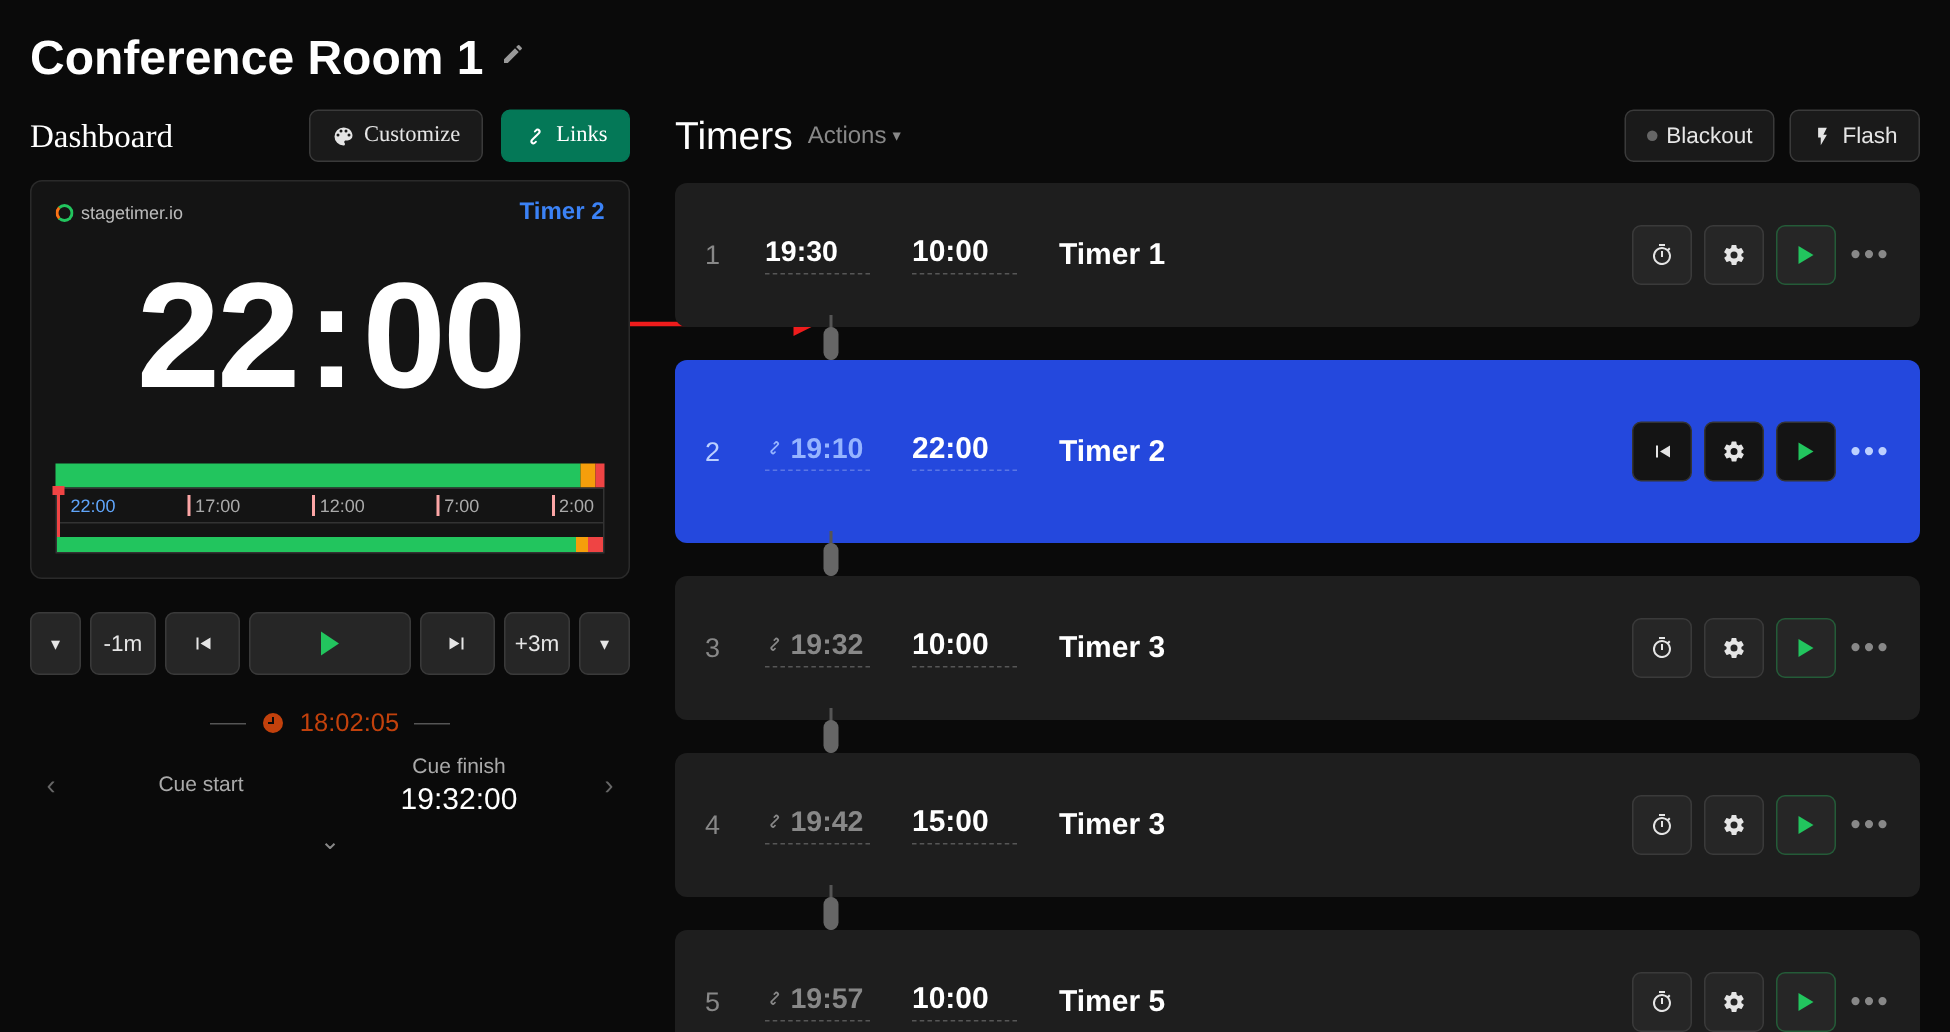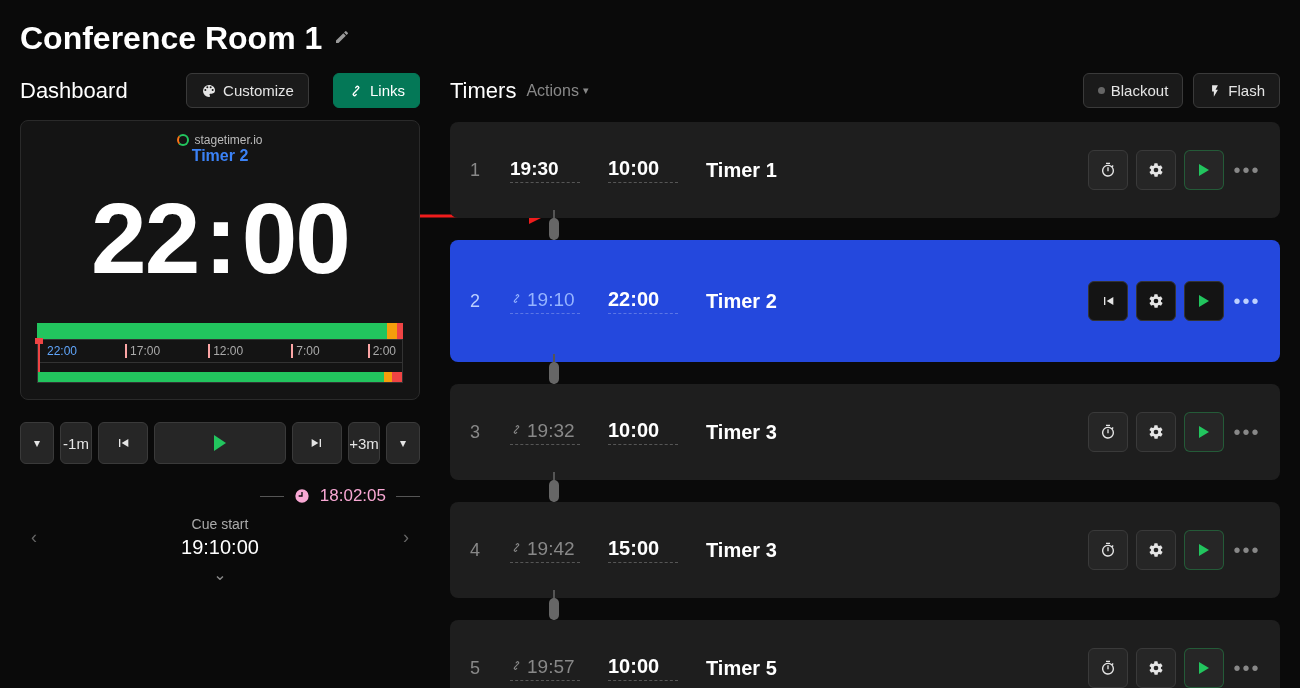--- a/index.html
+++ b/index.html
@@ -8,28 +8,28 @@
 
   .title-row { display: flex; align-items: center; gap: 12px; margin-bottom: 16px; }
   .page-title { font-size: 32px; font-weight: 700; }
   .edit-icon { color: #999; cursor: pointer; }
 
   .cols { display: flex; gap: 30px; }
   .left { width: 400px; flex-shrink: 0; }
   .right { flex: 1; min-width: 0; }
 
   
-  .dash-row { display: flex; align-items: center; gap: 24px; margin-bottom: 12px; }
+  .dash-row { display: flex; align-items: center; gap: 12px; margin-bottom: 12px; font-family: Liberation Serif, serif; }
   .dash-title { font-size: 22px; font-weight: 400; flex: 1; }
   .btn { display: inline-flex; align-items: center; gap: 6px; padding: 8px 14px; border-radius: 6px; font-size: 15px; cursor: pointer; border: 1px solid #3a3a3a; background: #1a1a1a; color: #e5e5e5; }
   .btn.green { background: #047857; border-color: #047857; color: #fff; }
 
   
   .preview { background: #141414; border: 1px solid #2a2a2a; border-radius: 8px; padding: 12px 16px 16px; position: relative; }
-  .preview-top { display: flex; justify-content: space-between; align-items: center; font-size: 13px; flex-direction: column; }
+  .preview-top { display: flex; justify-content: space-between; align-items: center; font-size: 13px; }
   .logo { display: flex; align-items: center; gap: 5px; color: #bbb; font-size: 12px; }
   .logo-circle { width: 12px; height: 12px; border: 2px solid #22c55e; border-left-color: #f97316; border-radius: 50%; }
   .preview-name { color: #3b82f6; font-weight: 600; font-size: 16px; }
   .big-time { font-size: 100px; font-weight: 800; text-align: center; letter-spacing: -2px; line-height: 1.1; margin: 18px 0 30px; font-variant-numeric: tabular-nums; }
   .big-time .colon { margin: 0 6px; }
   .progress { height: 16px; display: flex; margin-top: 10px; }
   .prog-green { background: #22c55e; flex: 1; }
   .prog-orange { background: #f59e0b; width: 10px; }
   .prog-red { background: #ef4444; width: 6px; }
   .progress.thin { height: 10px; }
@@ -44,51 +44,51 @@
   .timeline-ticks span { border-left: 2px solid #fca5a5; padding-left: 3px; }
   .timeline-ticks span:first-child { border-left: 0; color: #60a5fa; }
   .timeline .progress { position: absolute; left: 0; right: 0; bottom: 0; }
   .timeline-start { position: absolute; left: 0; top: 0; bottom: 0; width: 2px; background: #ef4444; }
   .timeline-start::before { content: ""; position: absolute; left: -3px; top: -2px; width: 8px; height: 6px; background: #ef4444; }
 
   
   .transport { display: flex; gap: 6px; margin-top: 22px; }
   .tbtn { background: #262626; border: 1px solid #3a3a3a; border-radius: 6px; height: 42px; display: flex; align-items: center; justify-content: center; cursor: pointer; color: #e5e5e5; }
   .t-narrow { width: 34px; font-size: 12px; }
-  .t-med { width: 32px; font-size: 15px; }
+  .t-med { width: 44px; font-size: 15px; }
   .t-sq { width: 50px; }
   .t-wide { flex: 1; }
   .play-tri { width: 0; height: 0; border-left: 12px solid #22c55e; border-top: 8px solid transparent; border-bottom: 8px solid transparent; }
   .play-tri.sm { border-left-width: 10px; border-top-width: 6px; border-bottom-width: 6px; }
 
   
   .cue { margin-top: 22px; }
-  .cue-head { display: flex; align-items: center; justify-content: flex-end; gap: 10px; color: #f9a8d4; font-size: 17px; }
+  .cue-head { display: flex; align-items: center; justify-content: center; gap: 10px; color: #c2410c; font-size: 17px; }
   .hline { width: 24px; height: 1px; background: #555; }
   .cue-row { display: flex; align-items: center; margin-top: 10px; }
   .chev { width: 28px; cursor: pointer; color: #666; font-size: 18px; text-align: center; }
   .cue-cell { flex: 1; text-align: center; }
   .cue-label { font-size: 14px; color: #aaa; margin-bottom: 4px; }
   .cue-val { font-size: 20px; }
   .cue-down { text-align: center; margin-top: 6px; color: #888; cursor: pointer; }
 
   
   .timers-head { display: flex; align-items: center; gap: 10px; margin-bottom: 14px; }
-  .timers-title { font-size: 22px; font-weight: 400; }
+  .timers-title { font-size: 26px; font-weight: 400; }
   .actions-label { color: #888; font-size: 16px; display: flex; align-items: center; gap: 4px; cursor: pointer; }
   .spacer { flex: 1; }
   .btn .dot-grey { width: 7px; height: 7px; }
 
   .rows { display: flex; flex-direction: column; position: relative; }
   .trow { background: #1e1e1e; border-radius: 8px; padding: 0 18px; height: 96px; display: flex; align-items: center; gap: 28px; margin-bottom: 22px; position: relative; }
   .trow.active { background: #2448dd; height: 122px; }
   .trow .idx { width: 14px; text-align: center; color: #888; font-size: 18px; }
   .trow.active .idx { color: #bcd0ff; }
   .trow .start { width: 70px; font-size: 19px; font-weight: 600; color: #fff; display: flex; align-items: center; gap: 4px; border-bottom: 1px dashed rgba(255,255,255,0.25); padding-bottom: 2px; }
-  .trow .start.linked { color: #888; font-weight: 400; }
+  .trow .start.linked { color: #888; font-weight: 700; }
   .trow.active .start.linked { color: #96b4ff; }
   .trow .dur { width: 70px; font-size: 20px; font-weight: 700; border-bottom: 1px dashed rgba(255,255,255,0.25); padding-bottom: 2px; }
   .trow .name { flex: 1; font-size: 20px; font-weight: 700; }
   .trow .acts { display: flex; gap: 8px; align-items: center; }
   .ibtn { width: 40px; height: 40px; border-radius: 6px; background: #262626; border: 1px solid #3a3a3a; display: flex; align-items: center; justify-content: center; cursor: pointer; }
   .trow.active .ibtn { background: #141414; border-color: #333; }
   .ibtn.play { border-color: #22c55e55; }
   .dots3 { color: #888; letter-spacing: 2px; font-size: 20px; cursor: pointer; width: 30px; text-align: center; }
   .trow.active .dots3 { color: #bcd0ff; }
 
@@ -199,21 +199,24 @@
         <svg class="svg-ico" viewBox="0 0 24 24" fill="currentColor">
             <path d="M12 2a10 10 0 1 0 10 10A10 10 0 0 0 12 2zm1 11H7v-2h4V6h2z"></path>
           </svg>
         <span>18:02:05</span>
         <span class="hline"></span>
       </div>
       <div class="cue-row">
         <div class="chev">‹</div>
         <div class="cue-cell">
           <div class="cue-label">Cue start</div>
-          <div class="cue-val">19:10:00</div>
+        </div>
+        <div class="cue-cell">
+          <div class="cue-label">Cue finish</div>
+          <div class="cue-val">19:32:00</div>
         </div>
         <div class="chev">›</div>
       </div>
       <div class="cue-down">⌄</div>
     </div>
   </div>
 
   <div class="right">
     <div class="timers-head">
       <div class="timers-title">Timers</div>

